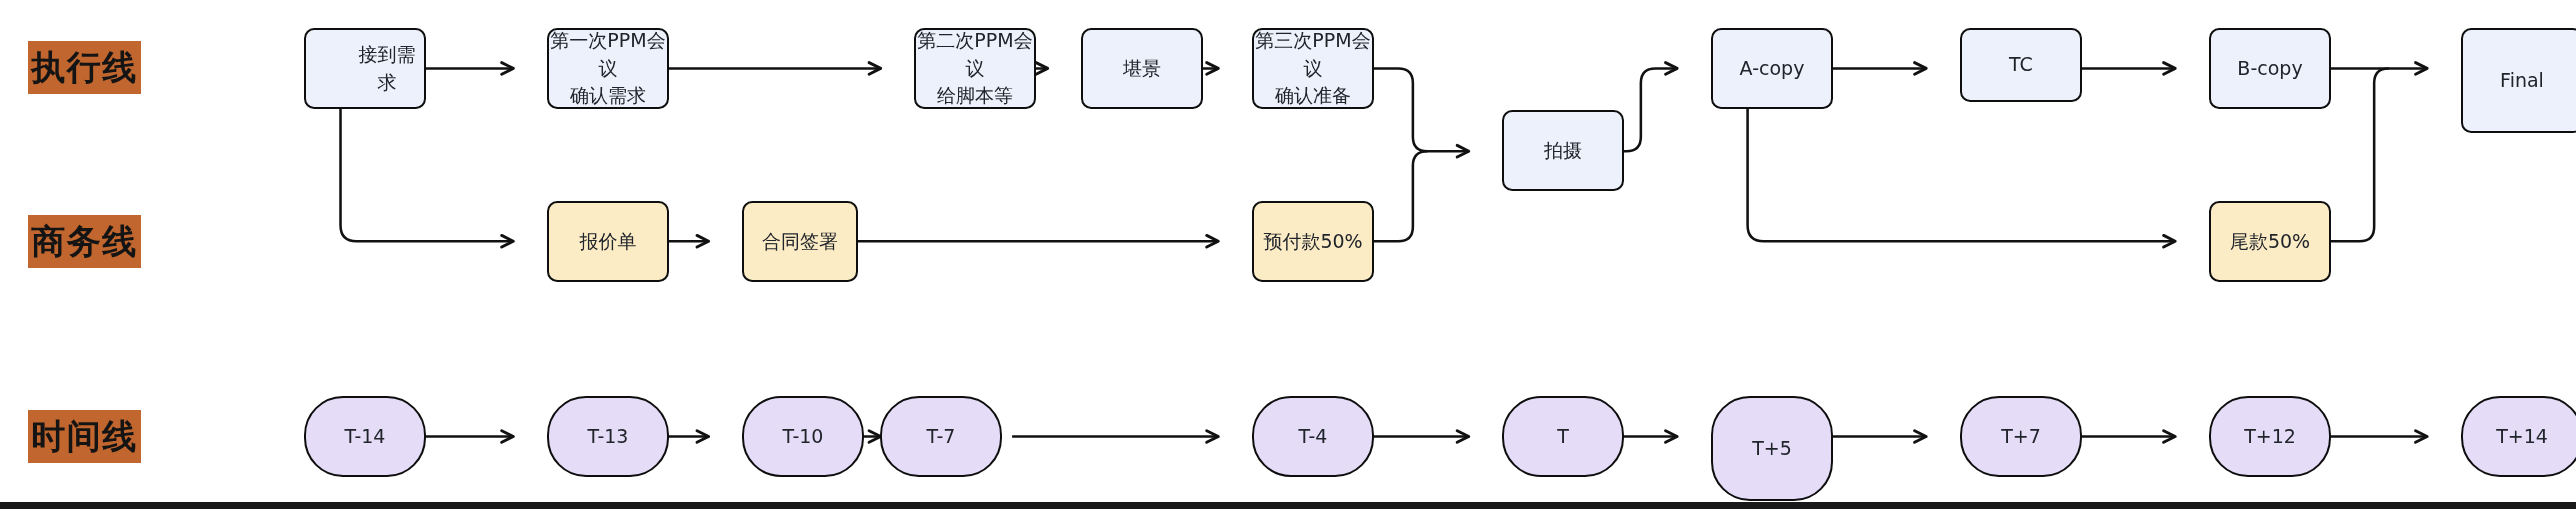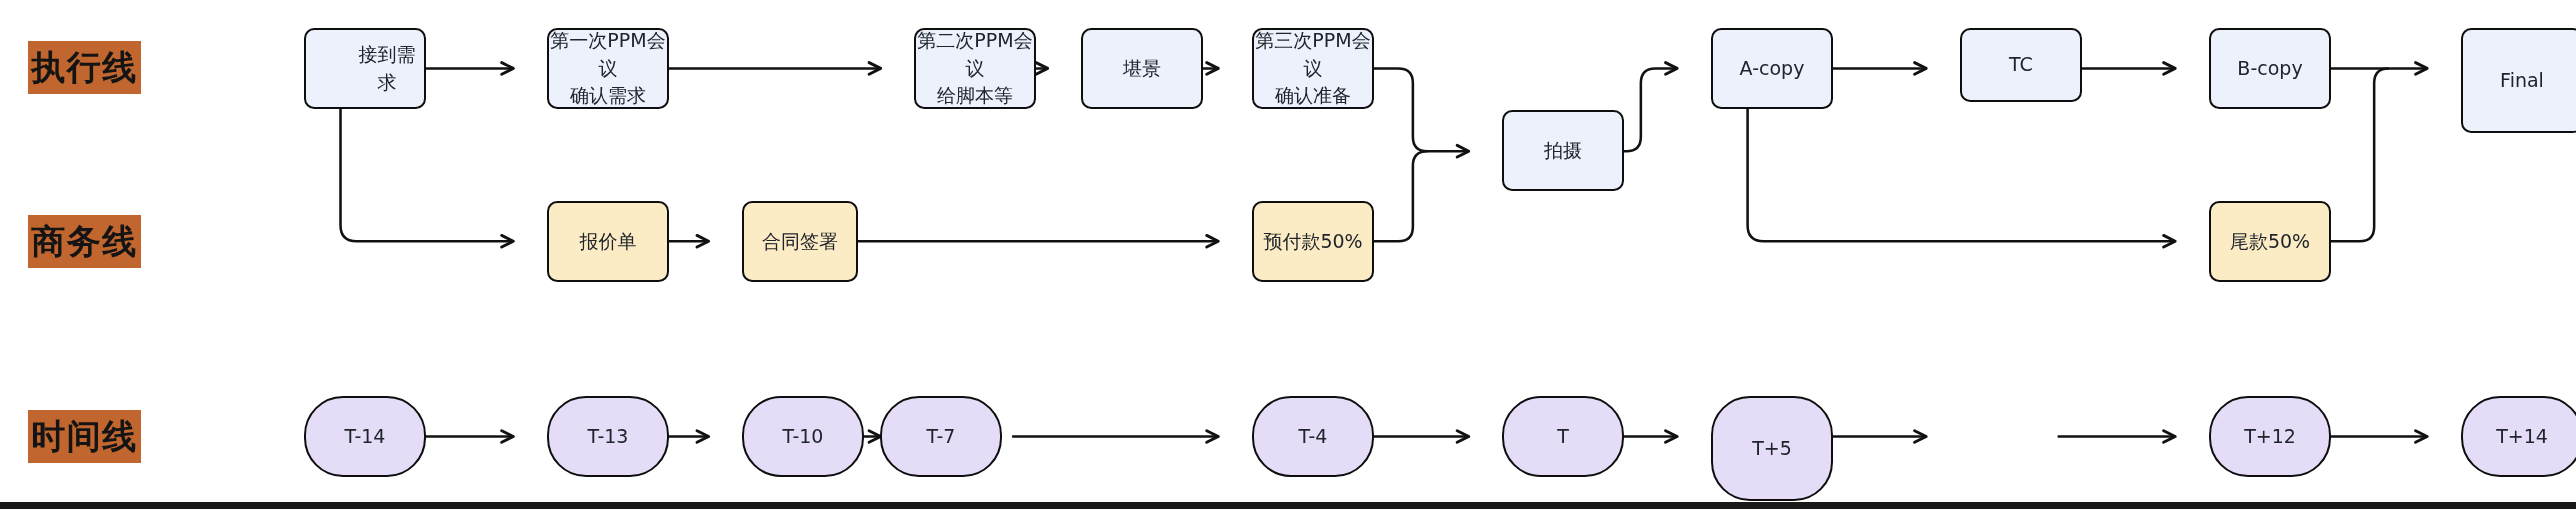--- a/index.html
+++ b/index.html
@@ -133,20 +133,23 @@
   </div>
   <div class="node pill" style="left:1228px;top:396px;width:122px;height:81px;">
     <span>T-4</span>
   </div>
   <div class="node pill" style="left:1478px;top:396px;width:122px;height:81px;">
     <span>T</span>
   </div>
   <div class="node pill" style="left:1687px;top:396px;width:122px;height:105px;">
     <span>T+5</span>
   </div>
+  <div class="node pill" style="left:1936px;top:396px;width:122px;height:81px;">
+    <span>T+7</span>
+  </div>
   <div class="node pill" style="left:2185px;top:396px;width:122px;height:81px;">
     <span>T+12</span>
   </div>
   <div class="node pill" style="left:2437px;top:396px;width:122px;height:81px;">
     <span>T+14</span>
   </div>
 
   <div class="bottombar"></div>
 </div>
 

